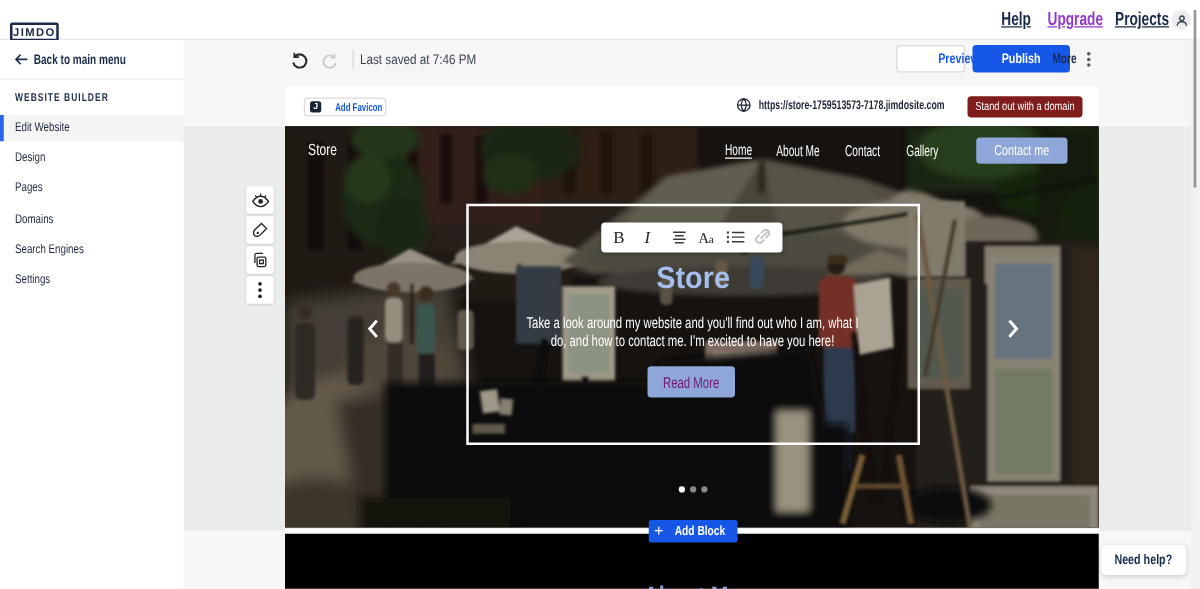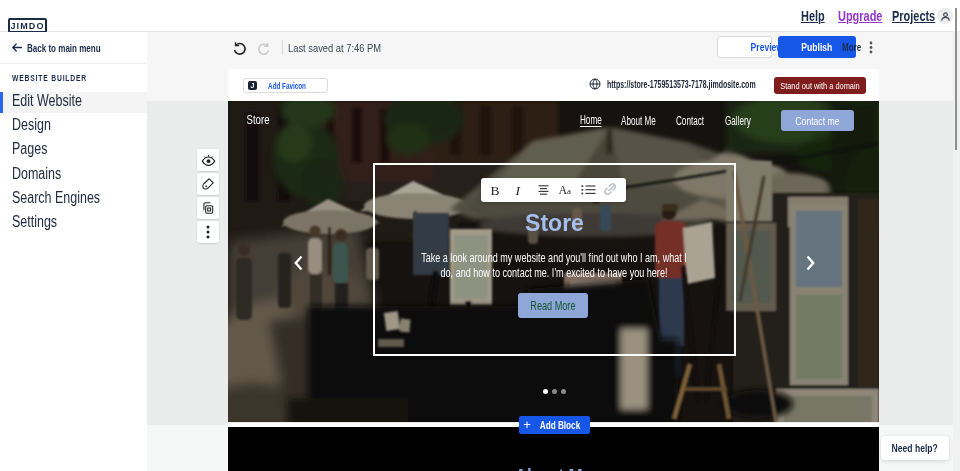--- a/index.html
+++ b/index.html
@@ -24,33 +24,33 @@
      color:#1757e8; font-size:11px; font-weight:bold; display:flex; align-items:center; justify-content:center;padding-left:44px; }
   #btn-publish { left:778px; top:36px; width:78px; height:22px; background:#1757e8; border-radius:3px;
      color:#fff; font-size:11px; font-weight:bold; display:flex; align-items:center; justify-content:center; }
   #btn-preview span, #btn-publish span, #needhelp span, #domainbtn span, #addblock b, #favbtn .ft span
      { display:inline-block; transform:scaleX(0.78); white-space:nowrap; }
   #more { left:842px; top:41px; font-size:11px; font-weight:bold; color:#1a2b4a; }
   
   #sidebar { left:0; top:60px; width:147px; height:411px; background:#fff; }
   #backline { left:0; top:63px; width:147px; height:1px; background:#eeeeee; }
   #wb { left:12px; top:73px; font-size:9px; font-weight:bold; letter-spacing:1.1px; color:#1a2b4a; }
-  .mi { left:0; width:147px; height:21px; display:flex; align-items:flex-start; padding-left:12px;
-        font-size:16px; color:#232d42; }
+  .mi { left:0; width:147px; height:21px; display:flex; align-items:center; padding-left:12px;
+        font-size:10px; color:#232d42; }
   .mi.sel { background:#f4f4f4; border-left:3px solid #2a64e8; padding-left:9px; }
   .mi .nx { transform:scaleX(0.78); }
   
   #canvas-top { left:147px; top:60px; width:806px; height:41px; background:#f6f6f6; }
   #canvas { left:147px; top:101px; width:806px; height:324px; background:#eaebeb; }
   #canvas-bot { left:147px; top:425px; width:806px; height:46px; background:#f6f7f7; }
   .fsq { left:197px; width:22px; height:22px; background:#fff; border-radius:2px; box-shadow:0 1px 2px rgba(0,0,0,0.12);
          display:flex; align-items:center; justify-content:center; }
   
   #urlbar { left:228px; top:69px; width:651px; height:32px; background:#fff; border-radius:3px 3px 0 0; }
-  #favbtn { left:243px; top:78px; width:85px; height:15px; border:1px solid #dcdcdc; border-radius:3px; background:#fff;
+  #favbtn { left:243px; top:78px; width:66px; height:15px; border:1px solid #dcdcdc; border-radius:3px; background:#fff;
             display:flex; align-items:center; gap:3px; padding:0 4px; white-space:nowrap; }
   #favbtn .jsq { width:9px; height:9px; background:#1a2334; border-radius:2px; color:#fff; font-size:7px; font-weight:bold;
             display:flex; align-items:center; justify-content:center; flex:none; }
   #favbtn .ft { font-size:9px; font-weight:bold; color:#1757e8; width:38px; flex:none; }
   #urltext { left:607px; top:79px; font-size:10px; font-weight:bold; color:#1a2334; white-space:nowrap; }
   #urltext span { display:inline-block; transform:scaleX(0.70); transform-origin:left center; }
   #domainbtn { left:774px; top:77px; width:92px; height:17px; background:#7f1d1d; border-radius:3px; color:#fff;
             font-size:9.5px; display:flex; align-items:center; justify-content:center; white-space:nowrap; }
   
   #hero { left:228px; top:101px; width:651px; height:321px; overflow:hidden; background:#14110e; }
@@ -61,21 +61,21 @@
           display:flex; align-items:center; justify-content:center; }
   #ncme span { transform:scaleX(0.75); white-space:nowrap; }
   
   #selbox { left:373px; top:163px; width:363px; height:193px; border:2px solid #fff; }
   #edittb { left:481px; top:178px; width:145px; height:24px; background:#fff; border-radius:3px;
             box-shadow:0 1px 3px rgba(0,0,0,0.25); }
   #stitle { left:373px; top:209px; width:363px; text-align:center; font-size:24.5px; font-weight:bold; color:#a4bfee;
             transform:scaleX(0.94); }
   #spara { left:281px; top:251px; width:546px; text-align:center; font-size:12.5px; color:#fff; line-height:14.6px;
            transform:scaleX(0.725); transform-origin:center; white-space:nowrap; }
-  #readmore { left:518px; top:293px; width:70px; height:25px; background:#8ea6d8; border-radius:3px; color:#14532d;
+  #readmore { left:518px; top:293px; width:70px; height:25px; background:#8ea6d8; border-radius:3px; color:#701a75;
               font-size:12.5px; display:flex; align-items:center; justify-content:center; }
   #readmore span { transform:scaleX(0.73); white-space:nowrap; }
   #dots { left:543px; top:389px; display:flex; gap:4px; }
   .dot { width:5px; height:5px; border-radius:50%; }
   
   #secdiv { left:228px; top:423px; width:651px; height:3.5px; background:#fff; }
   #blacksec { left:228px; top:426.5px; width:651px; height:44.5px; background:#000; overflow:hidden; }
   #aboutme { left:228px; top:466px; width:651px; text-align:center; font-size:27px; line-height:27px; font-weight:bold; color:#8ba3d9;
              transform:scaleX(0.63); }
   #addblock { left:519px; top:416px; width:71px; height:18px; background:#1757e8; border-radius:2px; color:#fff;

